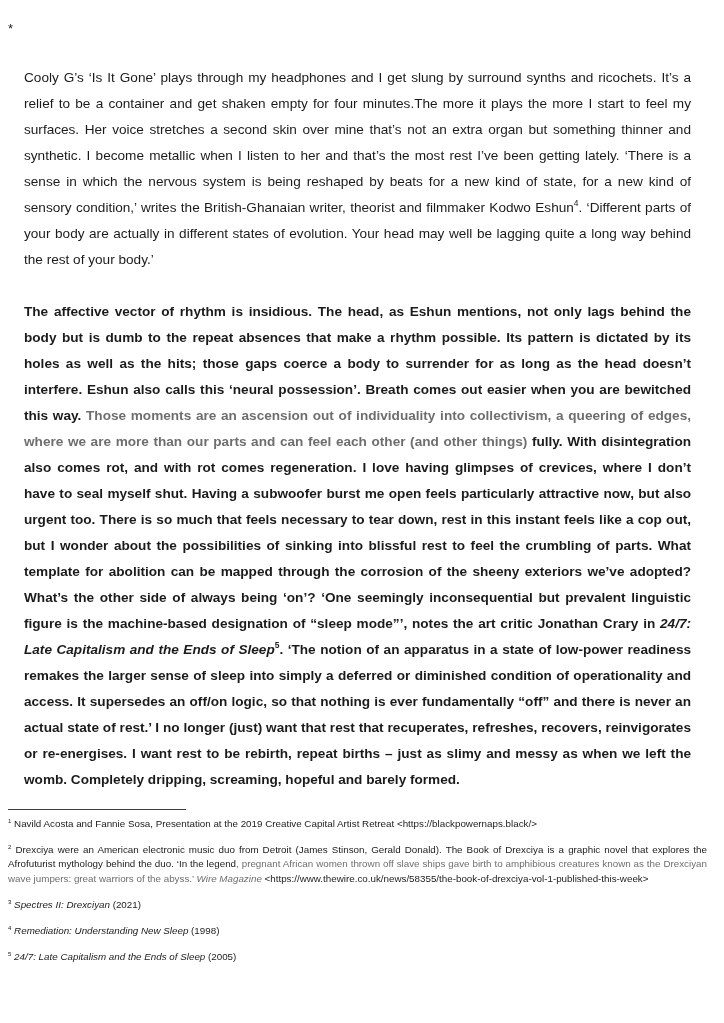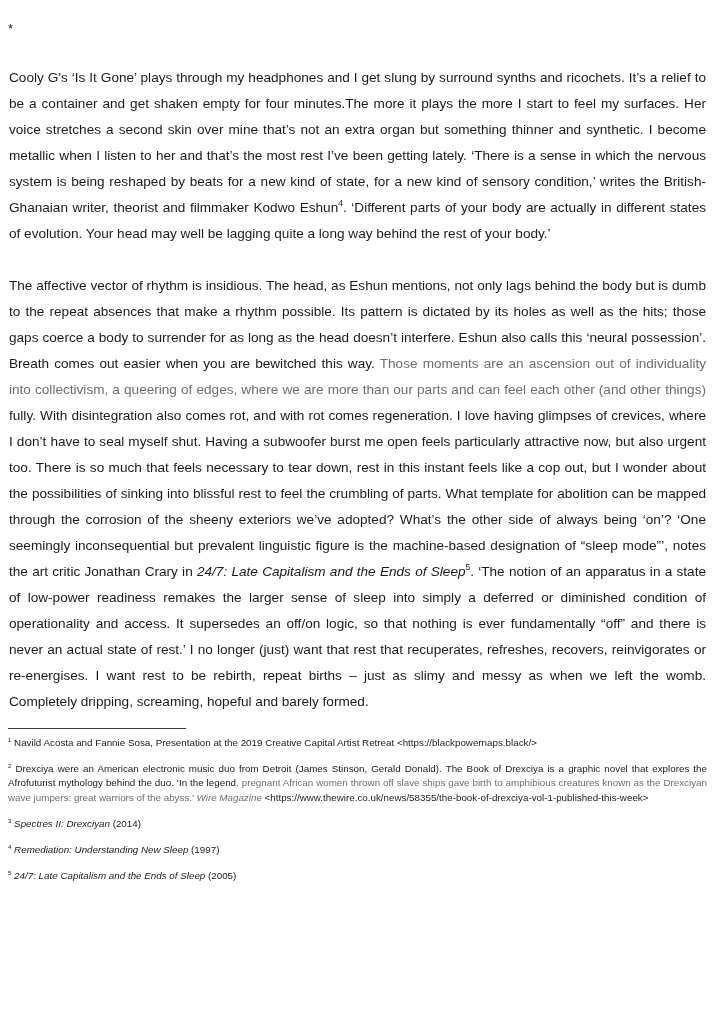--- a/index.html
+++ b/index.html
@@ -21,28 +21,29 @@
     padding: 22px 17px 0 8px;
     background: #ffffff;
   }
   .marker {
     font-size: 13px;
     line-height: 13px;
     margin: 0 0 30px 0;
     color: var(--text, #1b1b1b);
   }
   .body-par {
-    margin: 1px;
+    margin: 16px;
     font-size: 13.6px;
     line-height: 26px;
     text-align: justify;
     color: var(--text, #1b1b1b);
   }
   .body-par + .body-par {
     margin-top: 26px;
+    font-weight: bold;
   }
   .seg-gray { color: var(--muted, #6e6e6e); }
   .seg-italic { font-style: italic; }
   sup {
     font-size: 0.62em;
     vertical-align: super;
     line-height: 0;
   }
   .footnotes {
     margin-top: 13px;
@@ -75,20 +76,20 @@
 
   <p class="body-par"><span>The affective vector of rhythm is insidious. The head, as Eshun mentions, not only lags behind the body but is dumb to the repeat absences that make a rhythm possible. Its pattern is dictated by its holes as well as the hits; those gaps coerce a body to surrender for as long as the head doesn’t interfere. Eshun also calls this ‘neural possession’. Breath comes out easier when you are bewitched this way. </span><span class="seg-gray">Those moments are an ascension out of individuality into collectivism, a queering of edges, where we are more than our parts and can feel each other (and other things)</span><span> fully. With disintegration also comes rot, and with rot comes regeneration. I love having glimpses of crevices, where I don’t have to seal myself shut. Having a subwoofer burst me open feels particularly attractive now, but also urgent too. There is so much that feels necessary to tear down, rest in this instant feels like a cop out, but I wonder about the possibilities of sinking into blissful rest to feel the crumbling of parts. What template for abolition can be mapped through the corrosion of the sheeny exteriors we’ve adopted? What’s the other side of always being ‘on’? ‘One seemingly inconsequential but prevalent linguistic figure is the machine-based designation of “sleep mode”’, notes the art critic Jonathan Crary in </span><span class="seg-italic">24/7: Late Capitalism and the Ends of Sleep</span><sup>5</sup><span>. ‘The notion of an apparatus in a state of low-power readiness remakes the larger sense of sleep into simply a deferred or diminished condition of operationality and access. It supersedes an off/on logic, so that nothing is ever fundamentally “off” and there is never an actual state of rest.’ I no longer (just) want that rest that recuperates, refreshes, recovers, reinvigorates or re-energises. I want rest to be rebirth, repeat births – just as slimy and messy as when we left the womb. Completely dripping, screaming, hopeful and barely formed.</span></p>
 
   <div class="footnotes">
     <div class="fn-separator"></div>
 
     <p class="footnote"><sup>1</sup><span> Navild Acosta and Fannie Sosa, Presentation at the 2019 Creative Capital Artist Retreat &lt;https://blackpowernaps.black/&gt;</span></p>
 
     <p class="footnote"><sup>2</sup><span> Drexciya were an American electronic music duo from Detroit (James Stinson, Gerald Donald). The Book of Drexciya is a graphic novel that explores the Afrofuturist mythology behind the duo. ‘In the legend</span><span class="seg-gray">, pregnant African women thrown off slave ships gave birth to amphibious creatures known as the Drexciyan wave jumpers: great warriors of the abyss.’ </span><span class="seg-gray seg-italic">Wire Magazine</span><span> &lt;https://www.thewire.co.uk/news/58355/the-book-of-drexciya-vol-1-published-this-week&gt;</span></p>
 
-    <p class="footnote"><sup>3</sup><span> </span><span class="seg-italic">Spectres II: Drexciyan</span><span> (2014)</span></p>
+    <p class="footnote"><sup>3</sup><span> </span><span class="seg-italic">Spectres II: Drexciyan</span><span> (2021)</span></p>
 
-    <p class="footnote"><sup>4</sup><span> </span><span class="seg-italic">Remediation: Understanding New Sleep</span><span> (1997)</span></p>
+    <p class="footnote"><sup>4</sup><span> </span><span class="seg-italic">Remediation: Understanding New Sleep</span><span> (1998)</span></p>
 
     <p class="footnote"><sup>5</sup><span> </span><span class="seg-italic">24/7: Late Capitalism and the Ends of Sleep</span><span> (2005)</span></p>
   </div>
 
 </div>
 
 </body></html>

